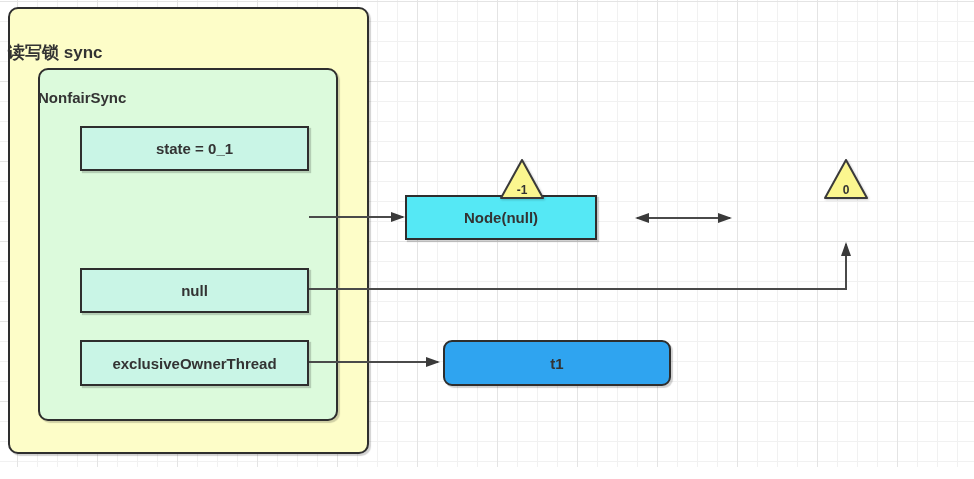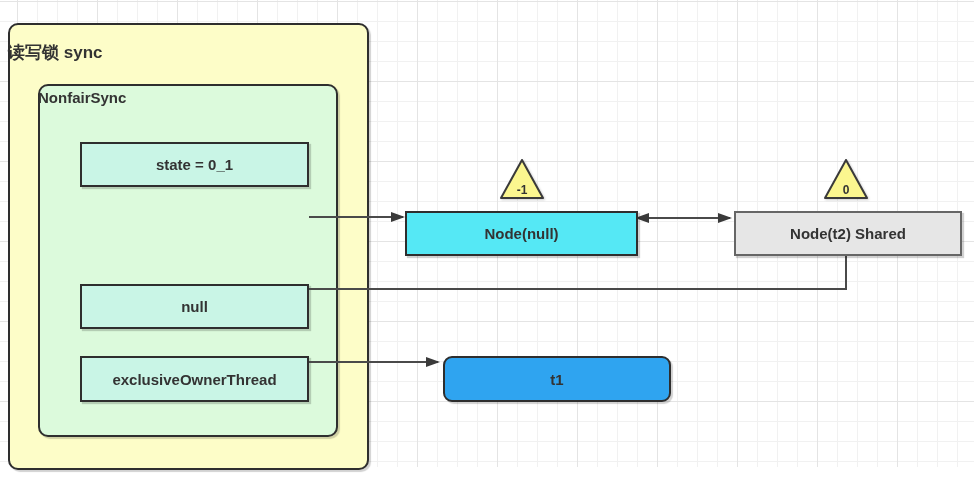--- a/index.html
+++ b/index.html
@@ -14,36 +14,35 @@
       linear-gradient(to bottom, var(--grid-major,#e4e4e4) 1px, transparent 1px),
       linear-gradient(to right, var(--grid-minor,#f1f1f1) 1px, transparent 1px),
       linear-gradient(to bottom, var(--grid-minor,#f1f1f1) 1px, transparent 1px);
     background-size:80px 80px,80px 80px,20px 20px,20px 20px;
     background-position:17px 1px,17px 1px,17px 1px,17px 1px;
   }
   .shape{
     position:absolute;box-sizing:border-box;
     border:2px solid var(--line,#2e2e2e);
     box-shadow:2px 2px 1px rgba(0,0,0,0.18);
-    margin-top:16px;
   }
   .label-box{
     display:flex;align-items:center;justify-content:center;
     font-weight:bold;font-size:15px;text-align:center;
   }
   .outer-box{left:8px;top:7px;width:361px;height:447px;border-radius:10px;background:var(--outer-fill,#FDFDC8);}
   .outer-title{position:absolute;left:8px;top:41px;width:361px;text-align:left;font-weight:bold;font-size:17px;}
   .inner-box{left:38px;top:68px;width:300px;height:353px;border-radius:10px;background:var(--inner-fill,#DCFADC);}
   .inner-title{position:absolute;left:38px;top:89px;width:324px;text-align:left;font-weight:bold;font-size:15px;}
   .field{left:80px;width:229px;background:var(--field-fill,#C9F5E6);}
   .field-state{top:126px;height:45px;}
   .field-head{top:196px;height:44px;}
   .field-tail{top:268px;height:45px;}
   .field-eot{top:340px;height:46px;}
-  .node-null{left:405px;top:195px;width:233px;height:45px;background:var(--node-null-fill,#55E8F5);}
+  .node-null{left:405px;top:195px;width:192px;height:45px;background:var(--node-null-fill,#55E8F5);}
   .node-t2{left:734px;top:195px;width:228px;height:45px;background:var(--node-t2-fill,#E6E6E6);border-color:var(--node-t2-border,#666666);}
   .t1-box{left:443px;top:340px;width:228px;height:46px;background:var(--t1-fill,#2FA4F0);border-radius:9px;}
   .connectors{position:absolute;left:0;top:0;width:974px;height:479px;pointer-events:none;}
   .badge{position:absolute;width:48px;height:44px;filter:drop-shadow(1.5px 1.5px 1px rgba(0,0,0,0.2));}
   .badge-null{left:498px;top:157px;}
   .badge-t2{left:822px;top:157px;}
   .badge text{font-family:"Liberation Sans",sans-serif;font-weight:bold;font-size:12px;fill:var(--text,#333333);}
 </style>
 </head>
 <body>
@@ -68,21 +67,20 @@
         <path d="M0,0 L14,5 L0,10 z" fill="#3a3a3a"></path>
       </marker>
     </defs>
     <line x1="309" y1="217" x2="403" y2="217" stroke="#4a4a4a" stroke-width="2" marker-end="url(#arrow)"></line>
     <line x1="637" y1="218" x2="730" y2="218" stroke="#4a4a4a" stroke-width="2" marker-start="url(#arrow)" marker-end="url(#arrow)"></line>
     <polyline points="309,289 846,289 846,244" fill="none" stroke="#4a4a4a" stroke-width="2" marker-end="url(#arrow)"></polyline>
     <line x1="309" y1="362" x2="438" y2="362" stroke="#4a4a4a" stroke-width="2" marker-end="url(#arrow)"></line>
   </svg>
 
   <div class="shape label-box node-null">Node(null)</div>
-  <div class="shape label-box node-t2">Node(t2) Shared</div>
   <div class="shape label-box t1-box">t1</div>
 
   <svg class="badge badge-null" viewBox="0 0 48 44">
     <polygon points="24,3 45,41 3,41" fill="#FBF68F" stroke="#3a3a3a" stroke-width="2" stroke-linejoin="round"></polygon>
     <text x="24" y="37" text-anchor="middle">-1</text>
   </svg>
   <svg class="badge badge-t2" viewBox="0 0 48 44">
     <polygon points="24,3 45,41 3,41" fill="#FBF68F" stroke="#3a3a3a" stroke-width="2" stroke-linejoin="round"></polygon>
     <text x="24" y="37" text-anchor="middle">0</text>
   </svg>

